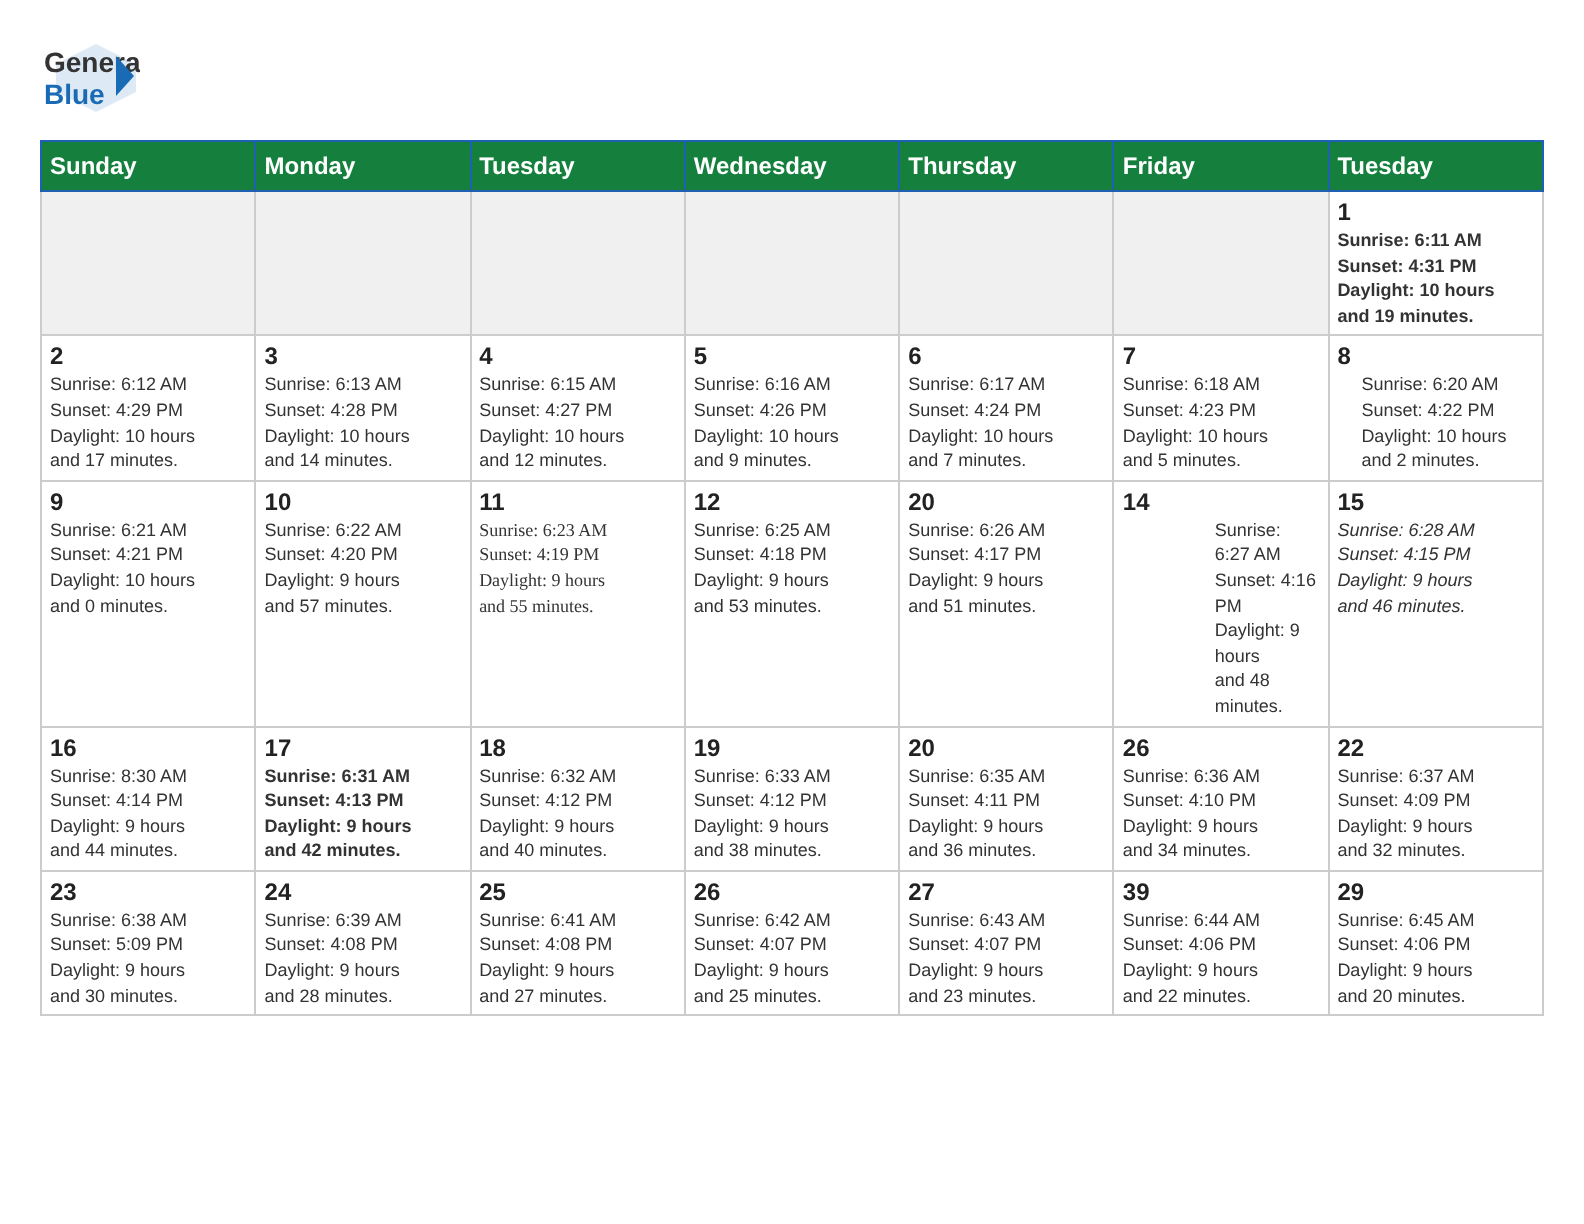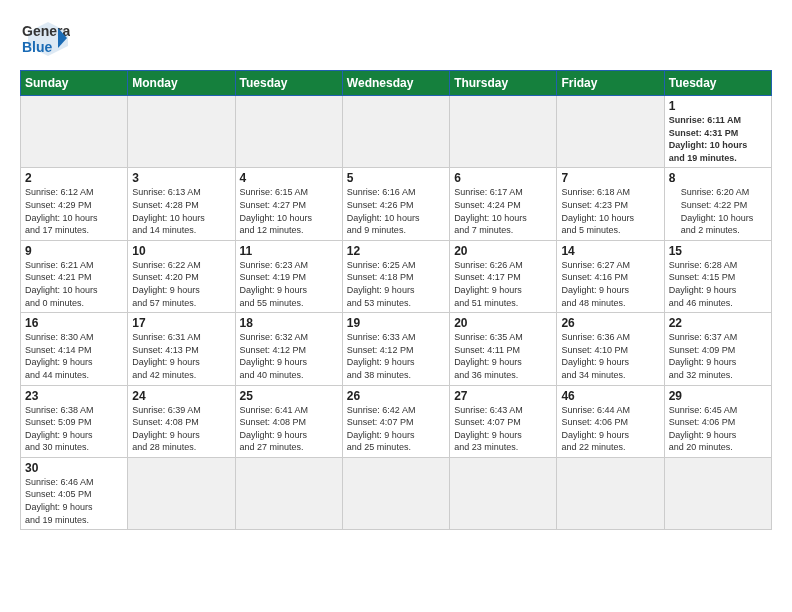--- a/index.html
+++ b/index.html
@@ -188,65 +188,65 @@
           </td>
           <td>
             <div class="day-number">10</div>
             <div class="day-info" style="white-space: pre-line;">Sunrise: 6:22 AM
 Sunset: 4:20 PM
 Daylight: 9 hours
 and 57 minutes.</div>
           </td>
           <td>
             <div class="day-number">11</div>
-            <div class="day-info" style="white-space: pre-line;">Sunrise: 6:23 AM
+            <div class="day-info" style="white-space: pre-line; font-family: Liberation Serif, serif;">Sunrise: 6:23 AM
 Sunset: 4:19 PM
 Daylight: 9 hours
 and 55 minutes.</div>
           </td>
           <td>
             <div class="day-number">12</div>
             <div class="day-info" style="white-space: pre-line;">Sunrise: 6:25 AM
 Sunset: 4:18 PM
 Daylight: 9 hours
 and 53 minutes.</div>
           </td>
           <td>
             <div class="day-number">20</div>
             <div class="day-info" style="white-space: pre-line;">Sunrise: 6:26 AM
 Sunset: 4:17 PM
 Daylight: 9 hours
 and 51 minutes.</div>
           </td>
           <td>
             <div class="day-number">14</div>
-            <div class="day-info" style="white-space: pre-line;">Sunrise: 6:27 AM
+            <div class="day-info" style="white-space: pre-line; margin-left: 46px;">Sunrise: 6:27 AM
 Sunset: 4:16 PM
 Daylight: 9 hours
 and 48 minutes.</div>
           </td>
           <td>
             <div class="day-number">15</div>
-            <div class="day-info" style="white-space: pre-line;">Sunrise: 6:28 AM
+            <div class="day-info" style="white-space: pre-line; font-style: italic;">Sunrise: 6:28 AM
 Sunset: 4:15 PM
 Daylight: 9 hours
 and 46 minutes.</div>
           </td>
         </tr>
         <tr>
           <td>
             <div class="day-number">16</div>
             <div class="day-info" style="white-space: pre-line;">Sunrise: 8:30 AM
 Sunset: 4:14 PM
 Daylight: 9 hours
 and 44 minutes.</div>
           </td>
           <td>
             <div class="day-number">17</div>
-            <div class="day-info" style="white-space: pre-line;">Sunrise: 6:31 AM
+            <div class="day-info" style="white-space: pre-line; font-weight: bold;">Sunrise: 6:31 AM
 Sunset: 4:13 PM
 Daylight: 9 hours
 and 42 minutes.</div>
           </td>
           <td>
             <div class="day-number">18</div>
             <div class="day-info" style="white-space: pre-line;">Sunrise: 6:32 AM
 Sunset: 4:12 PM
 Daylight: 9 hours
 and 40 minutes.</div>
@@ -310,44 +310,29 @@
 and 25 minutes.</div>
           </td>
           <td>
             <div class="day-number">27</div>
             <div class="day-info" style="white-space: pre-line;">Sunrise: 6:43 AM
 Sunset: 4:07 PM
 Daylight: 9 hours
 and 23 minutes.</div>
           </td>
           <td>
-            <div class="day-number">46</div>
+            <div class="day-number">39</div>
             <div class="day-info" style="white-space: pre-line;">Sunrise: 6:44 AM
 Sunset: 4:06 PM
 Daylight: 9 hours
 and 22 minutes.</div>
           </td>
           <td>
             <div class="day-number">29</div>
             <div class="day-info" style="white-space: pre-line;">Sunrise: 6:45 AM
 Sunset: 4:06 PM
 Daylight: 9 hours
 and 20 minutes.</div>
           </td>
-        </tr>
-        <tr>
-          <td>
-            <div class="day-number">30</div>
-            <div class="day-info" style="white-space: pre-line;">Sunrise: 6:46 AM
-Sunset: 4:05 PM
-Daylight: 9 hours
-and 19 minutes.</div>
-          </td>
-          <td class="empty"></td>
-          <td class="empty"></td>
-          <td class="empty"></td>
-          <td class="empty"></td>
-          <td class="empty"></td>
-          <td class="empty"></td>
         </tr>
       </tbody>
   </table>
 </div>
 
 </body></html>

